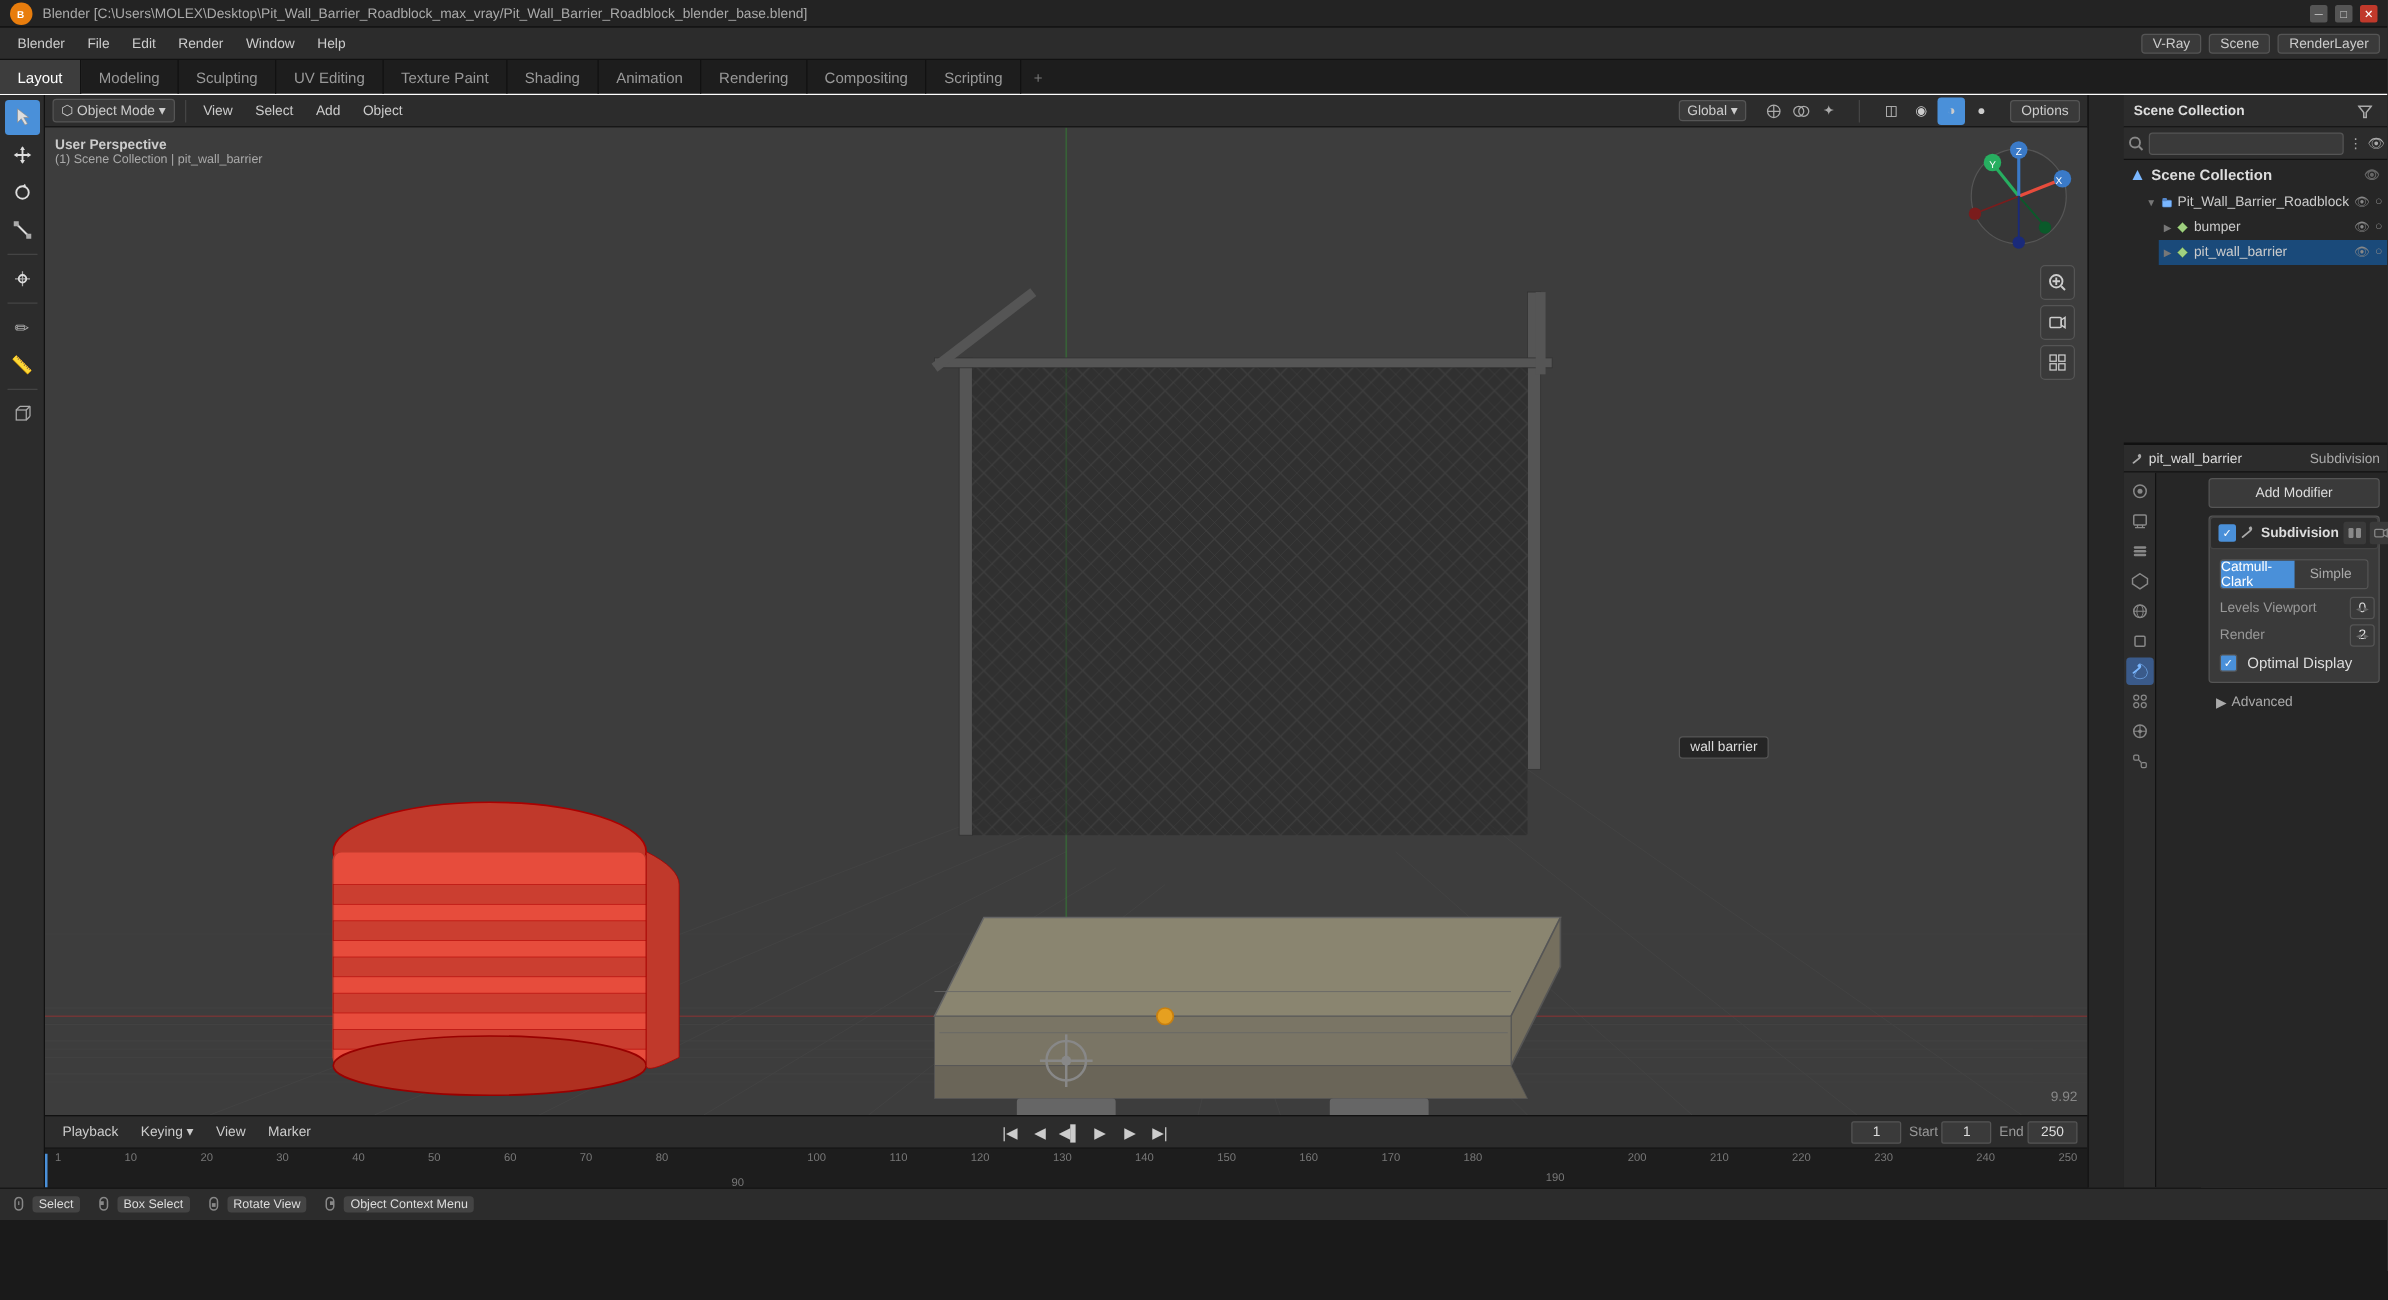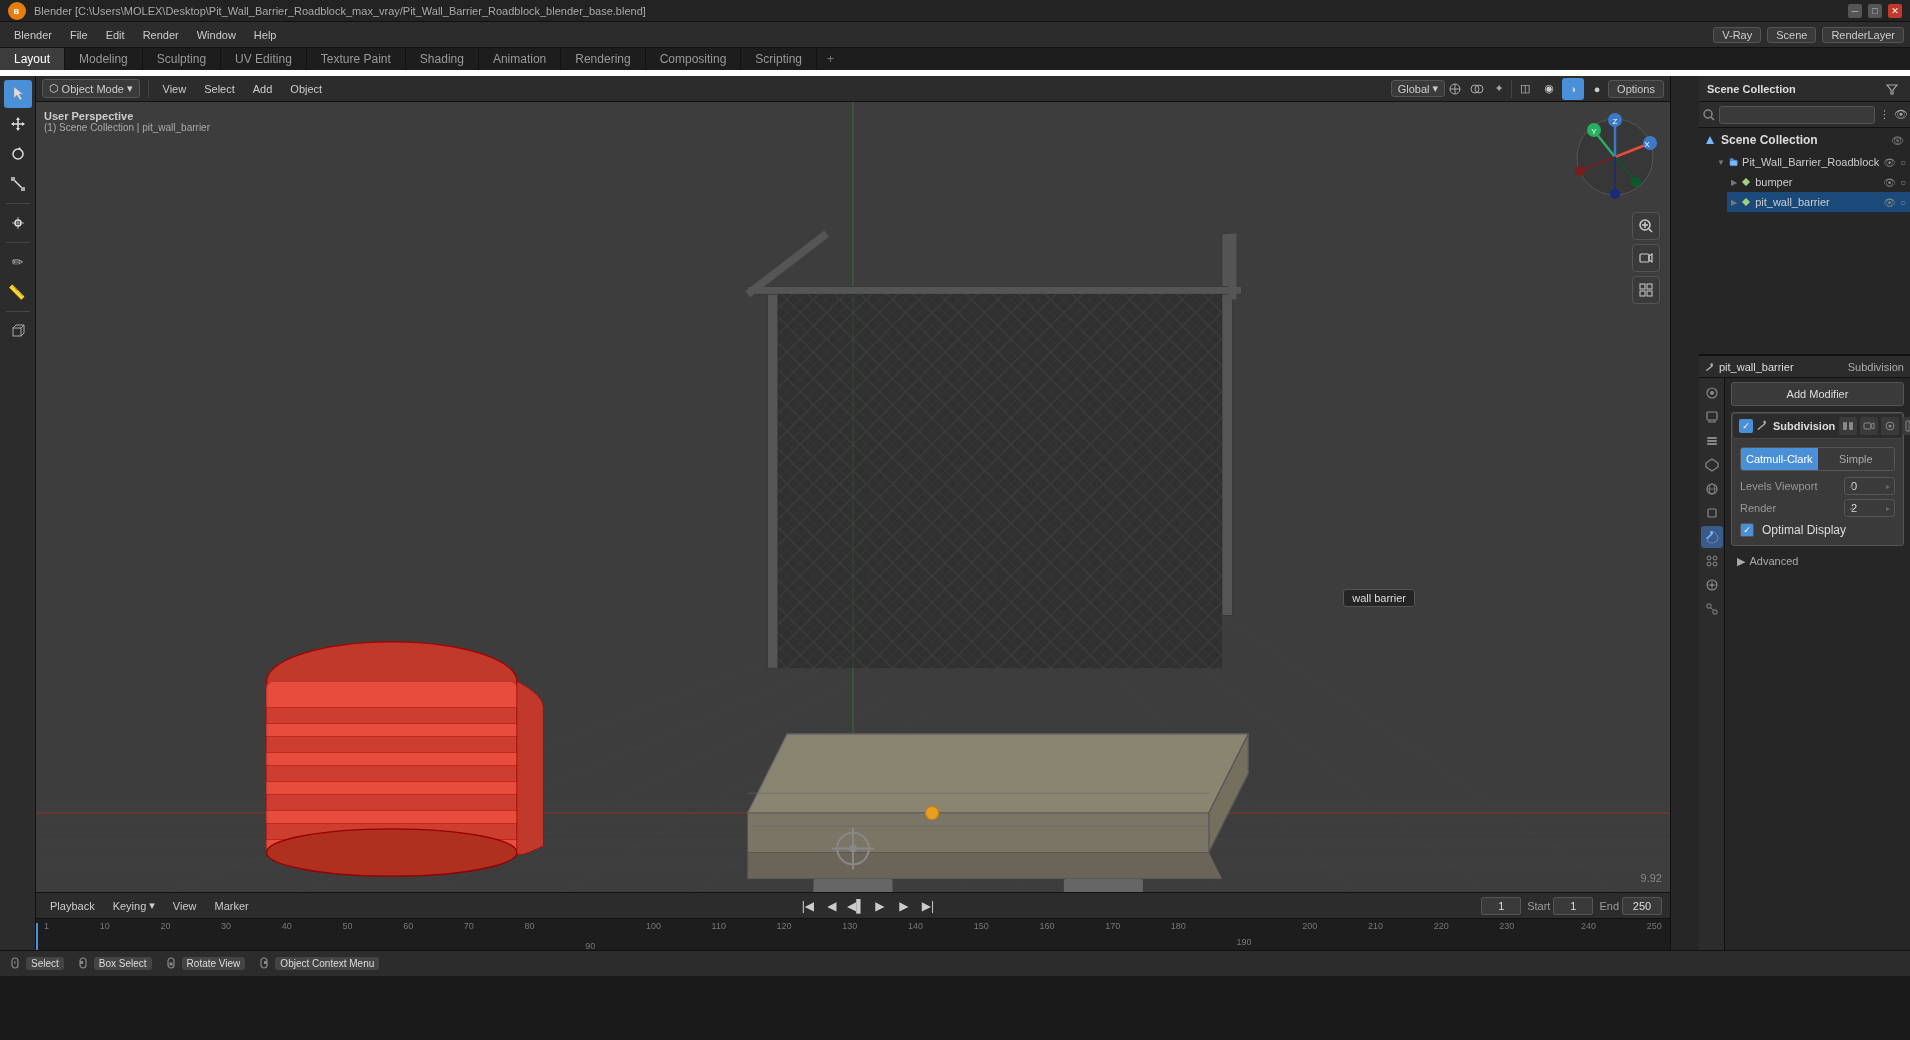--- a/index.html
+++ b/index.html
@@ -67,21 +67,21 @@
       cursor: pointer;
       border-radius: 3px;
     }
 
     
     #workspace-tabs {
       height: 28px;
       background: #1d1d1d;
       display: flex;
       align-items: center;
-      border-bottom: 6px solid #ffffff;
+      border-bottom: 1px solid #ffffff;
       padding-left: 0;
     }
     .ws-tab {
       padding: 4px 14px;
       font-size: 12px;
       color: #999;
       cursor: pointer;
       border-right: 1px solid #111;
       height: 100%;
       display: flex;
@@ -690,21 +690,21 @@
       <div class="vp-header-item mode-selector">
         <span>⬡</span>
         <span>Object Mode</span>
         <span>▾</span>
       </div>
       <div class="vp-header-separator"></div>
       <div class="vp-header-item">View</div>
       <div class="vp-header-item">Select</div>
       <div class="vp-header-item">Add</div>
       <div class="vp-header-item">Object</div>
-      <div style="margin-left:auto; display:flex; align-items:center; gap:0;">
+      <div style="margin-left:auto; display:flex; align-items:center; gap:12px;">
 
         <div class="global-dropdown">
           <span>Global</span>
           <span>▾</span>
         </div>
 
         <div class="header-icon-group">
           <div class="h-icon" title="Gizmos">
             <svg width="14" height="14" viewBox="0 0 14 14">
               <circle cx="7" cy="7" r="5" fill="none" stroke="#aaa" stroke-width="1"></circle>
@@ -1052,21 +1052,21 @@
     <div id="right-bottom">
 
       <div id="rp-combined-header">
         <svg width="10" height="10" viewBox="0 0 10 10">
           <path d="M7 1 Q9 3 7 5 L2 9 Q1 9 1 8 L6 4 Q4 2 7 1Z" fill="#aaa"></path>
         </svg>
         <span style="font-size:11px;color:#ddd;flex:1;">pit_wall_barrier</span>
         <span style="font-size:11px;color:#aaa;">Subdivision</span>
       </div>
 
-      <div style="display:flex;flex:1;overflow:hidden;">
+      <div style="display:flex;flex:1;overflow:hidden;gap:36px;">
         <div id="props-side-icons">
           <div class="ps-icon" title="Render">
             <svg width="14" height="14" viewBox="0 0 14 14">
                 <circle cx="7" cy="7" r="5" fill="none" stroke="#888" stroke-width="1.2"></circle>
                 <circle cx="7" cy="7" r="2" fill="#888"></circle>
               </svg>
           </div>
           <div class="ps-icon" title="Output">
             <svg width="14" height="14" viewBox="0 0 14 14">
                 <rect x="2" y="2" width="10" height="8" rx="1" fill="none" stroke="#888" stroke-width="1.2"></rect>

